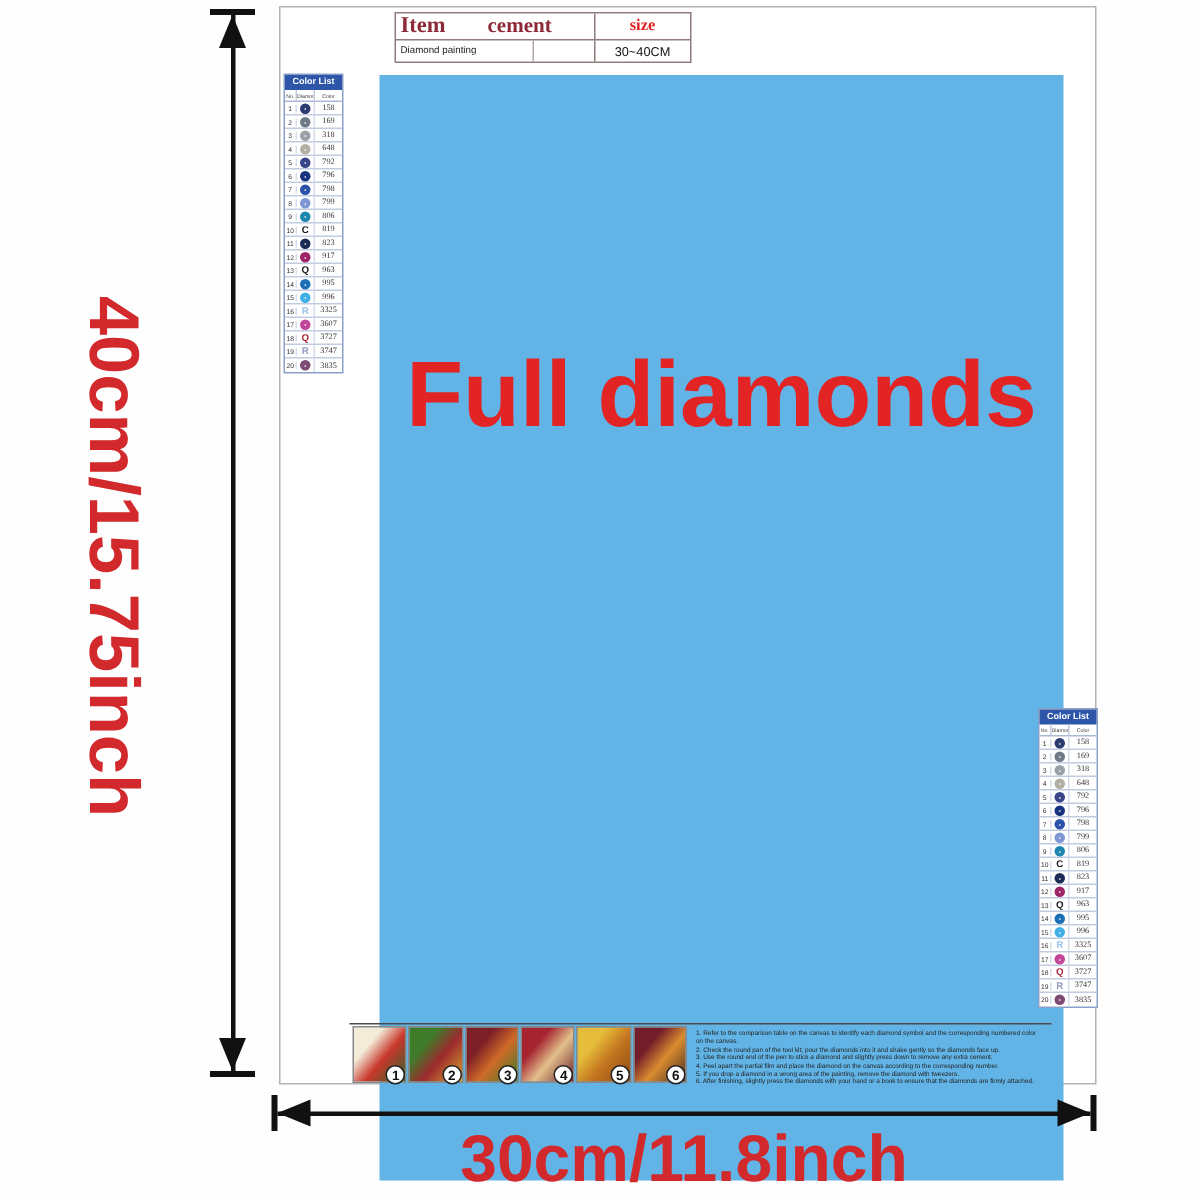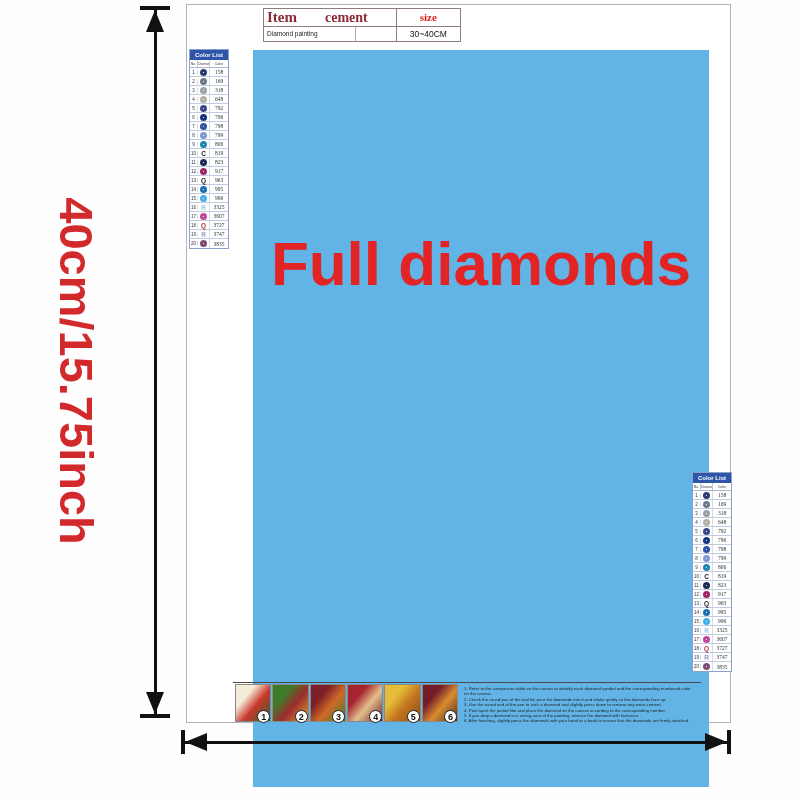--- a/index.html
+++ b/index.html
@@ -456,14 +456,15 @@
 
   </div>
 
   <div class="h-dim">
     <div class="cap-left"></div>
     <div class="head-left"></div>
     <div class="line"></div>
     <div class="head-right"></div>
     <div class="cap-right"></div>
   </div>
+  <div class="w-label">30cm/11.8inch</div>
 
 </div>
 
 </body></html>

